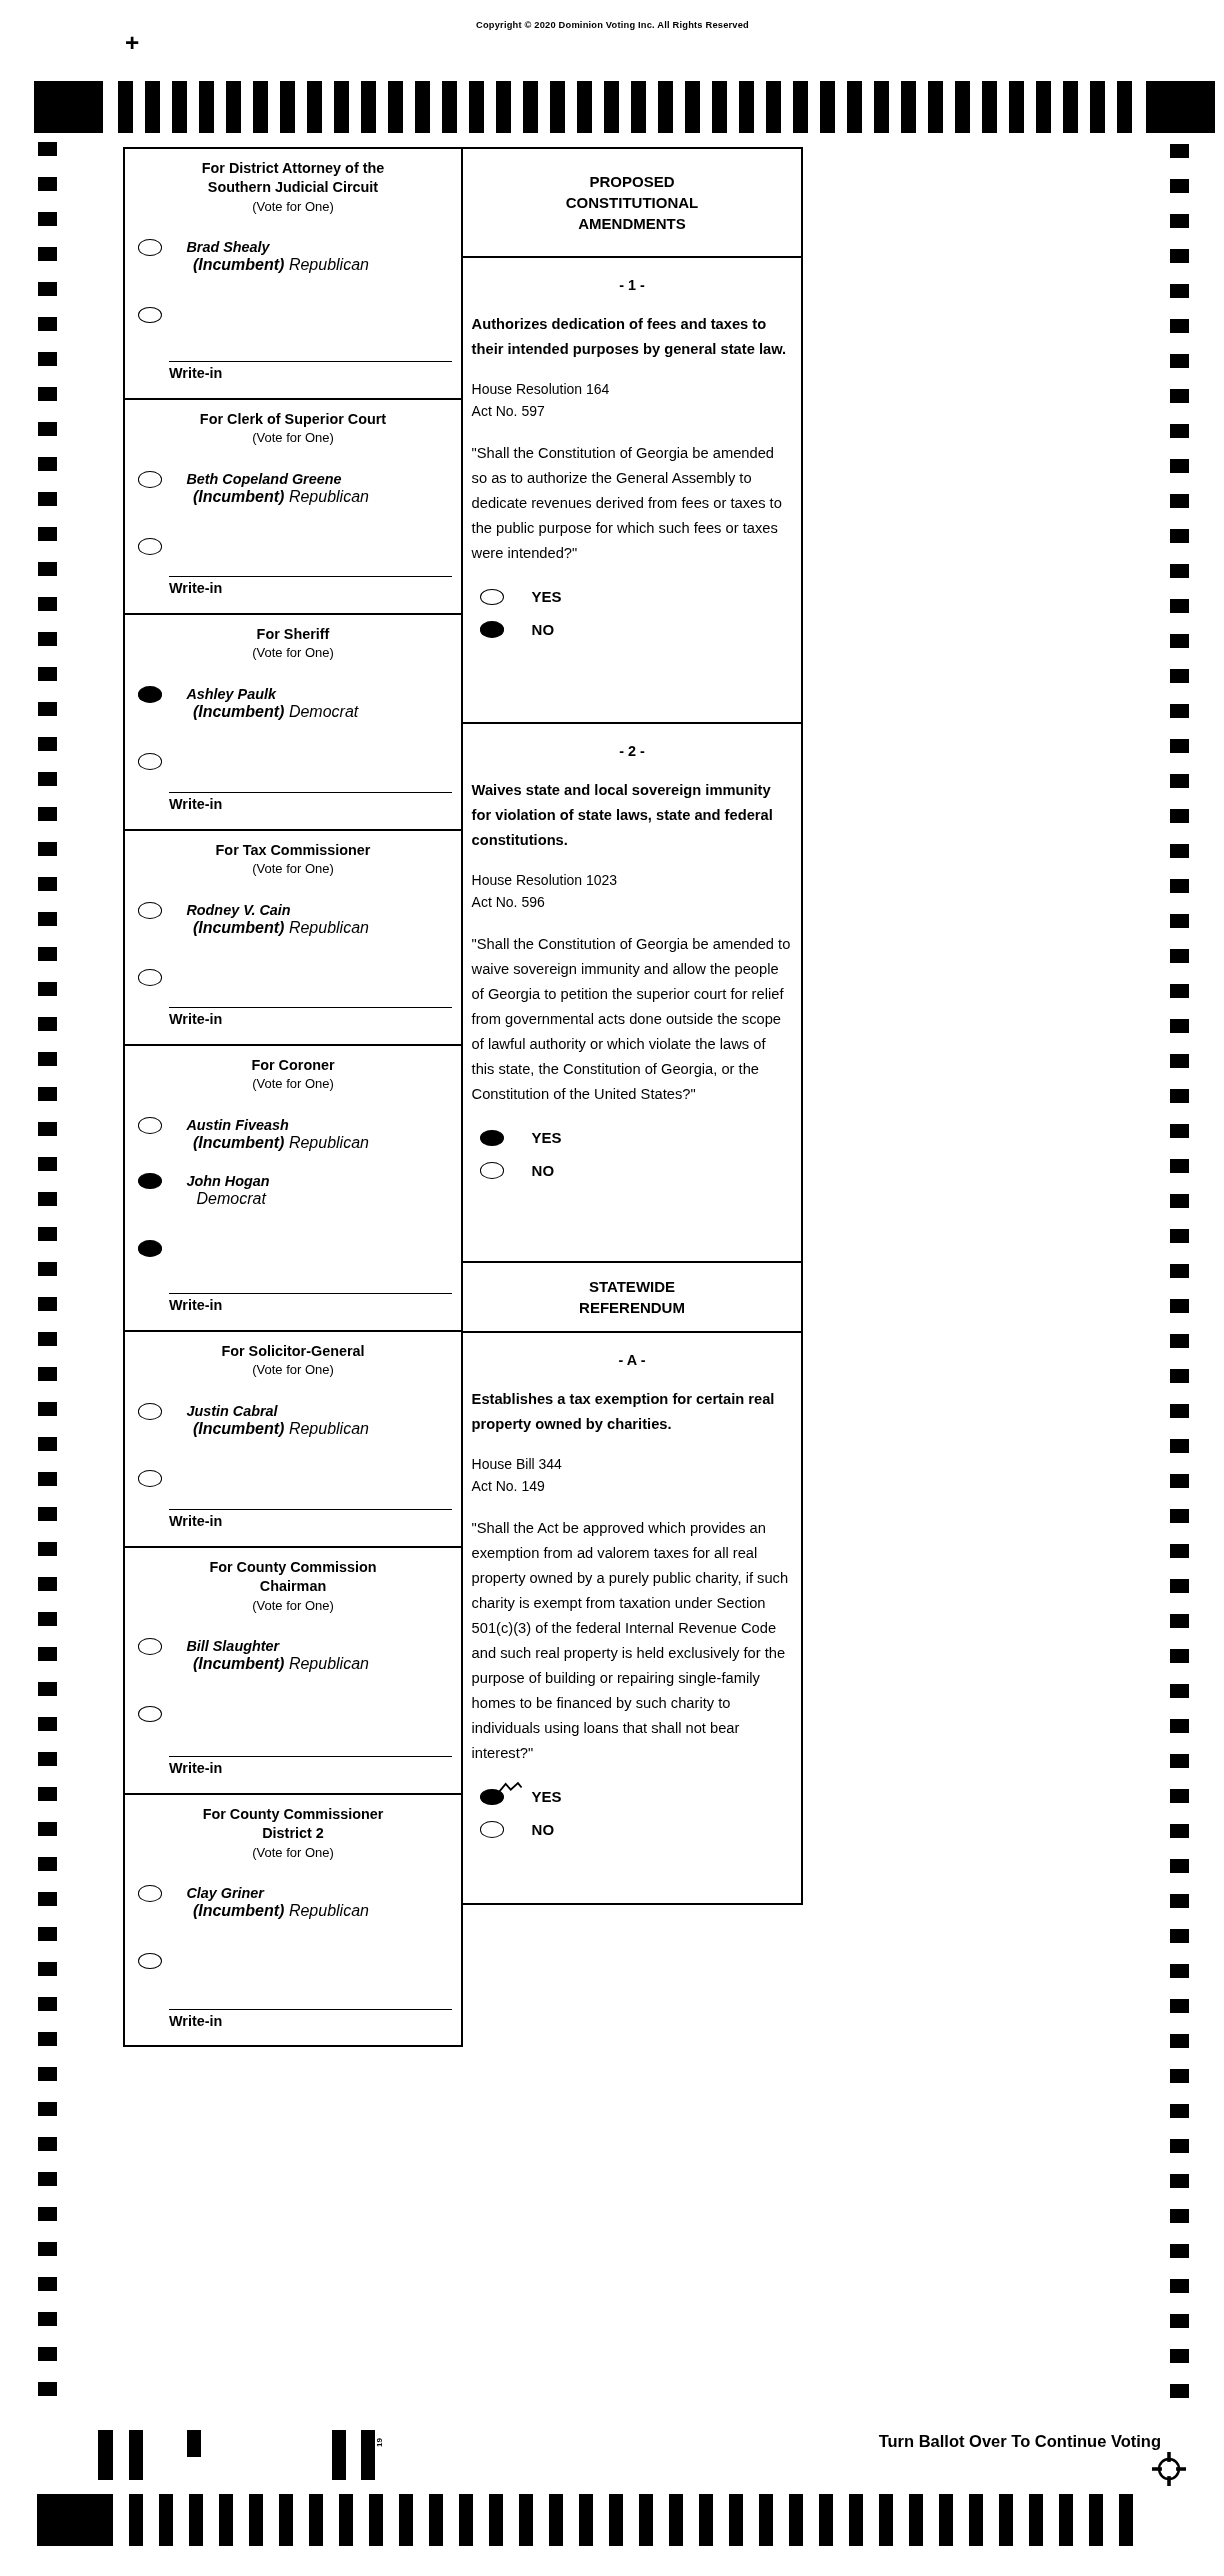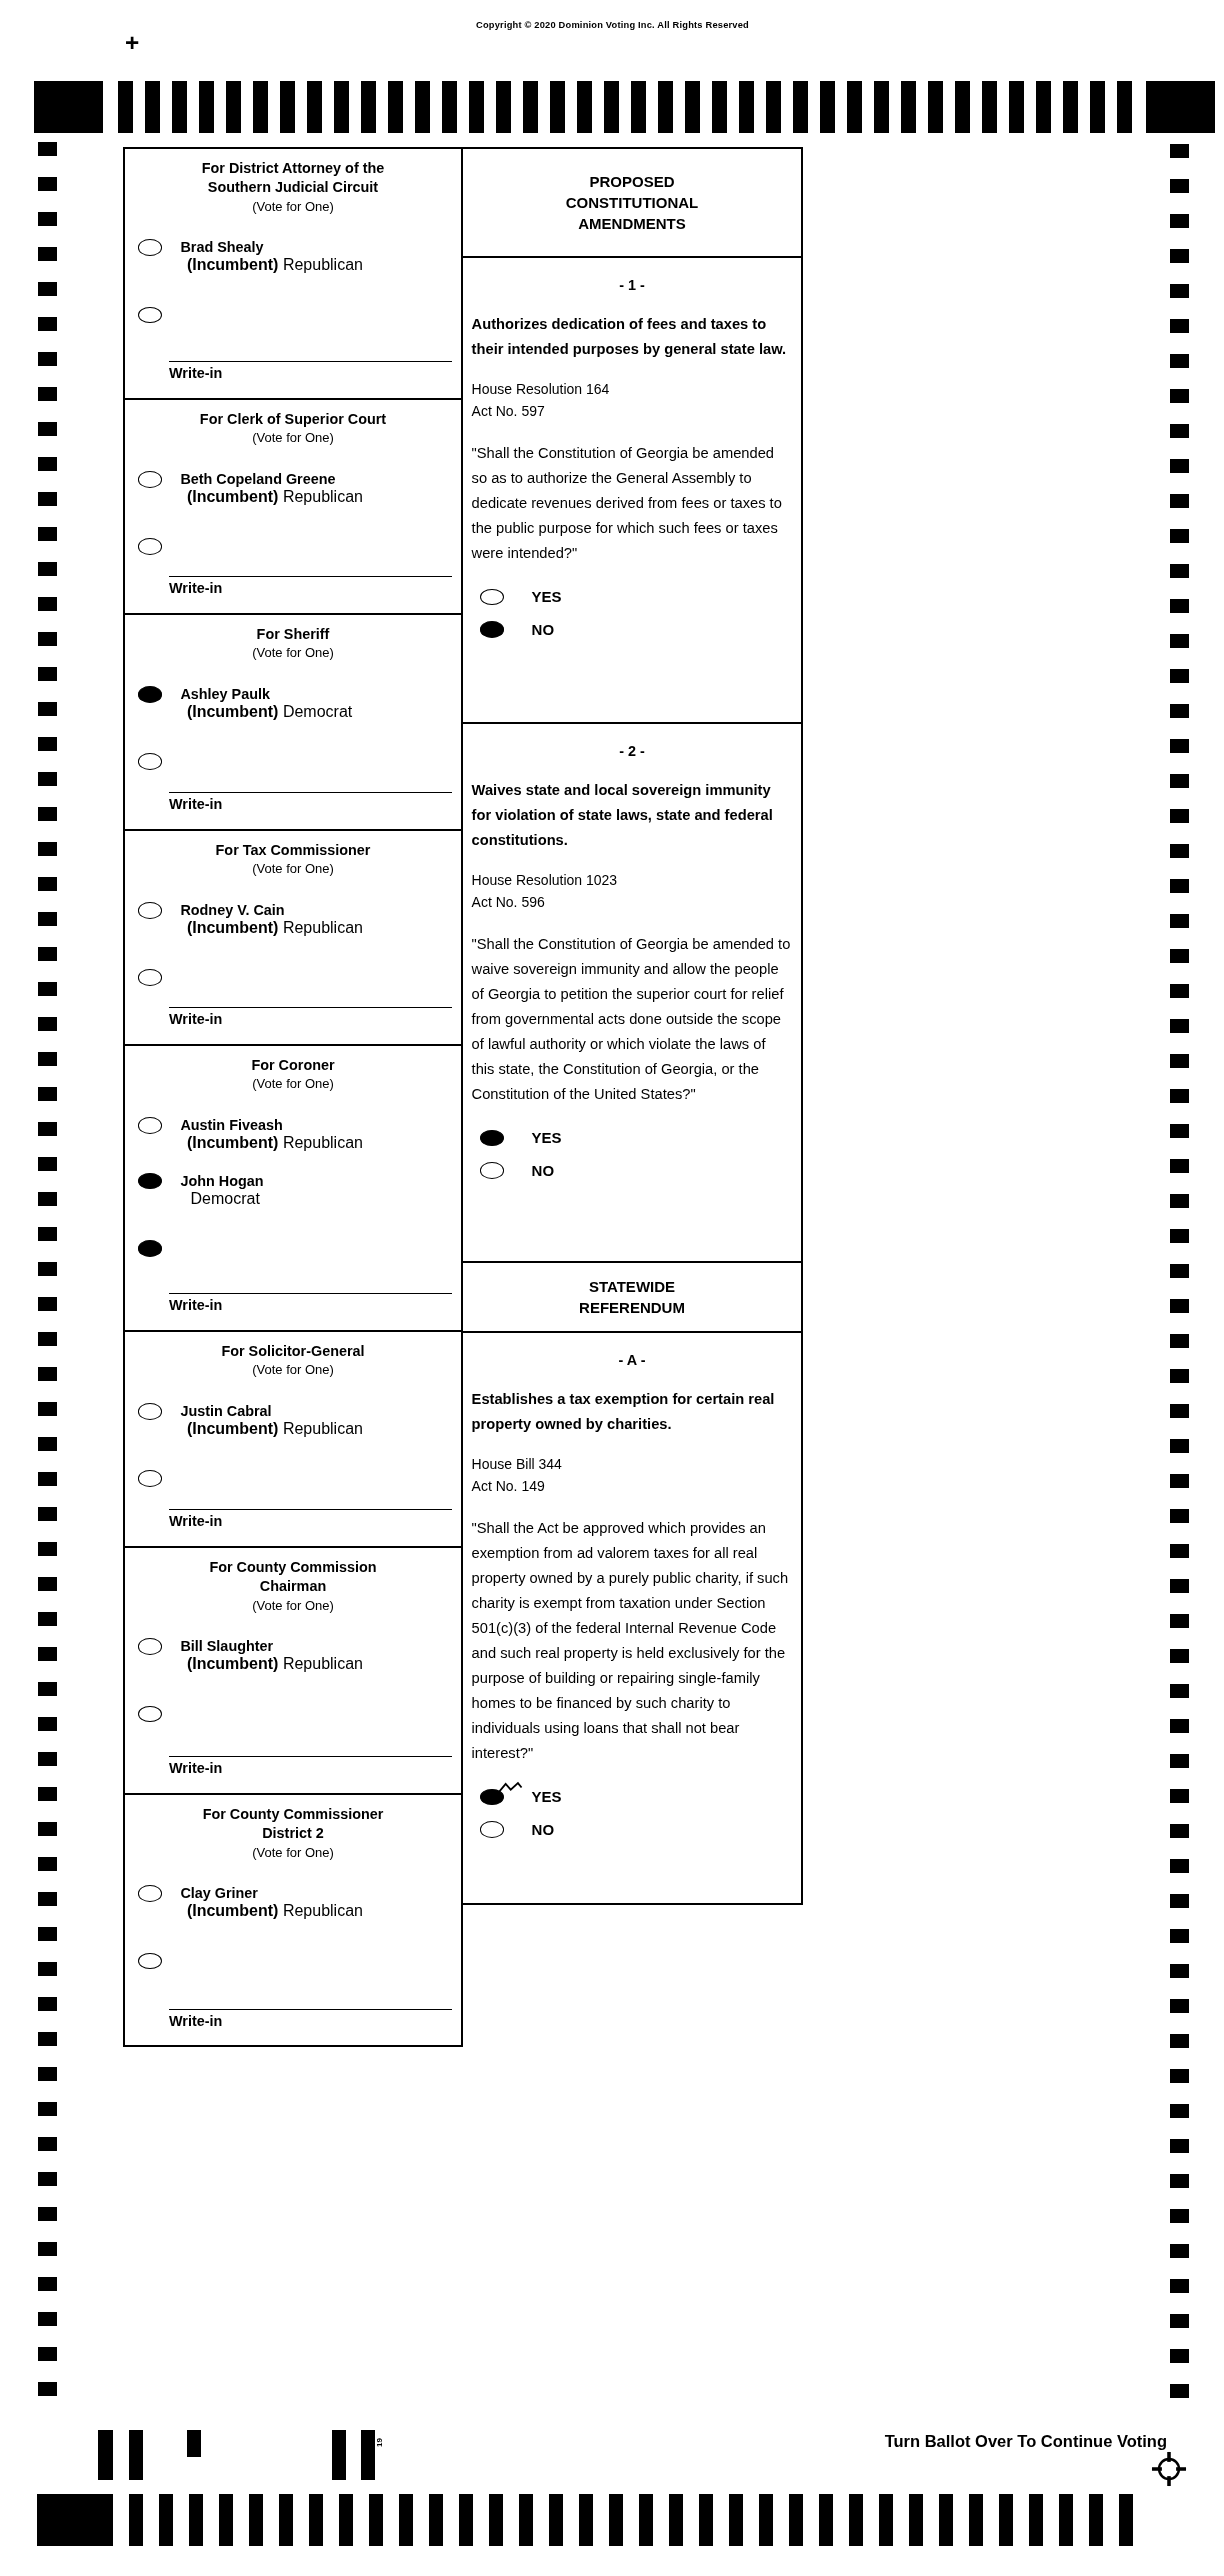--- a/index.html
+++ b/index.html
@@ -27,21 +27,21 @@
   #leftbox{left:123px;top:147px;width:340px;height:1900px;}
   #rightbox{left:461px;top:147px;width:342px;height:1758px;}
 
   .sec{box-sizing:border-box;border-bottom:2.2px solid #000;display:flex;flex-direction:column;padding-top:10px;}
   .sec.last{border-bottom:none;}
 
   .sec-title{font-weight:bold;font-size:14.4px;line-height:19.4px;text-align:center;}
   .vfo{font-size:13px;line-height:18.7px;text-align:center;}
 
   .cand{display:flex;align-items:flex-start;margin:21.5px 0 0 13px;}
-  .cand-text{margin-left:18px;}
+  .cand-text{margin-left:24px;font-style:italic;}
   .cand-name{font-weight:bold;font-size:14.4px;line-height:18px;}
   .cand-party{font-size:16px;line-height:15px;margin-left:6.5px;margin-top:1.4px;text-align:center;}
   .inc{font-weight:bold;}
 
   .oval{width:24.4px;height:16.5px;border:1.8px solid #000;border-radius:50%;flex:none;
         box-sizing:border-box;background:#fff;margin-top:1.4px;}
   .oval.filled{background:#000;border-color:#000;}
 
   .wi-oval-row{margin:33px 0 0 13px;}
   .writein-block{margin-top:auto;padding-bottom:15px;}
@@ -54,21 +54,21 @@
   .m-num{text-align:center;font-weight:bold;font-size:14.4px;line-height:17px;margin-top:8.6px;}
   .m-sum{font-weight:bold;font-size:14.7px;line-height:25px;margin:18.7px 8.6px 0 8.6px;}
   .m-ref{font-size:14px;line-height:21.5px;margin:17px 8.6px 0 8.6px;}
   .m-q{font-size:14.7px;line-height:25px;margin:18.7px 8.6px 0 8.6px;}
   .yn{display:flex;align-items:flex-end;margin:21.5px 0 0 17px;position:relative;gap:15px;}
   .yn .lbl{font-weight:bold;font-size:15px;margin-left:12.2px;}
   .yn.second{margin-top:14.4px;}
   .squiggle{position:absolute;left:17px;top:-6.5px;}
 
   
-  .turnover{top:2432px;right:58px;font-size:16.5px;font-weight:bold;white-space:nowrap;}
+  .turnover{top:2432px;right:64px;font-size:16.5px;font-weight:bold;white-space:nowrap;}
   .bc-bar{position:absolute;background:#000;top:2430px;}
   .bc-label{position:absolute;left:375px;top:2438px;font-size:8px;font-weight:bold;
             writing-mode:vertical-rl;transform:rotate(180deg);}
   .target{position:absolute;left:1147px;top:2447px;}
 </style>
 </head>
 <body>
 
 <div class="page">
 

